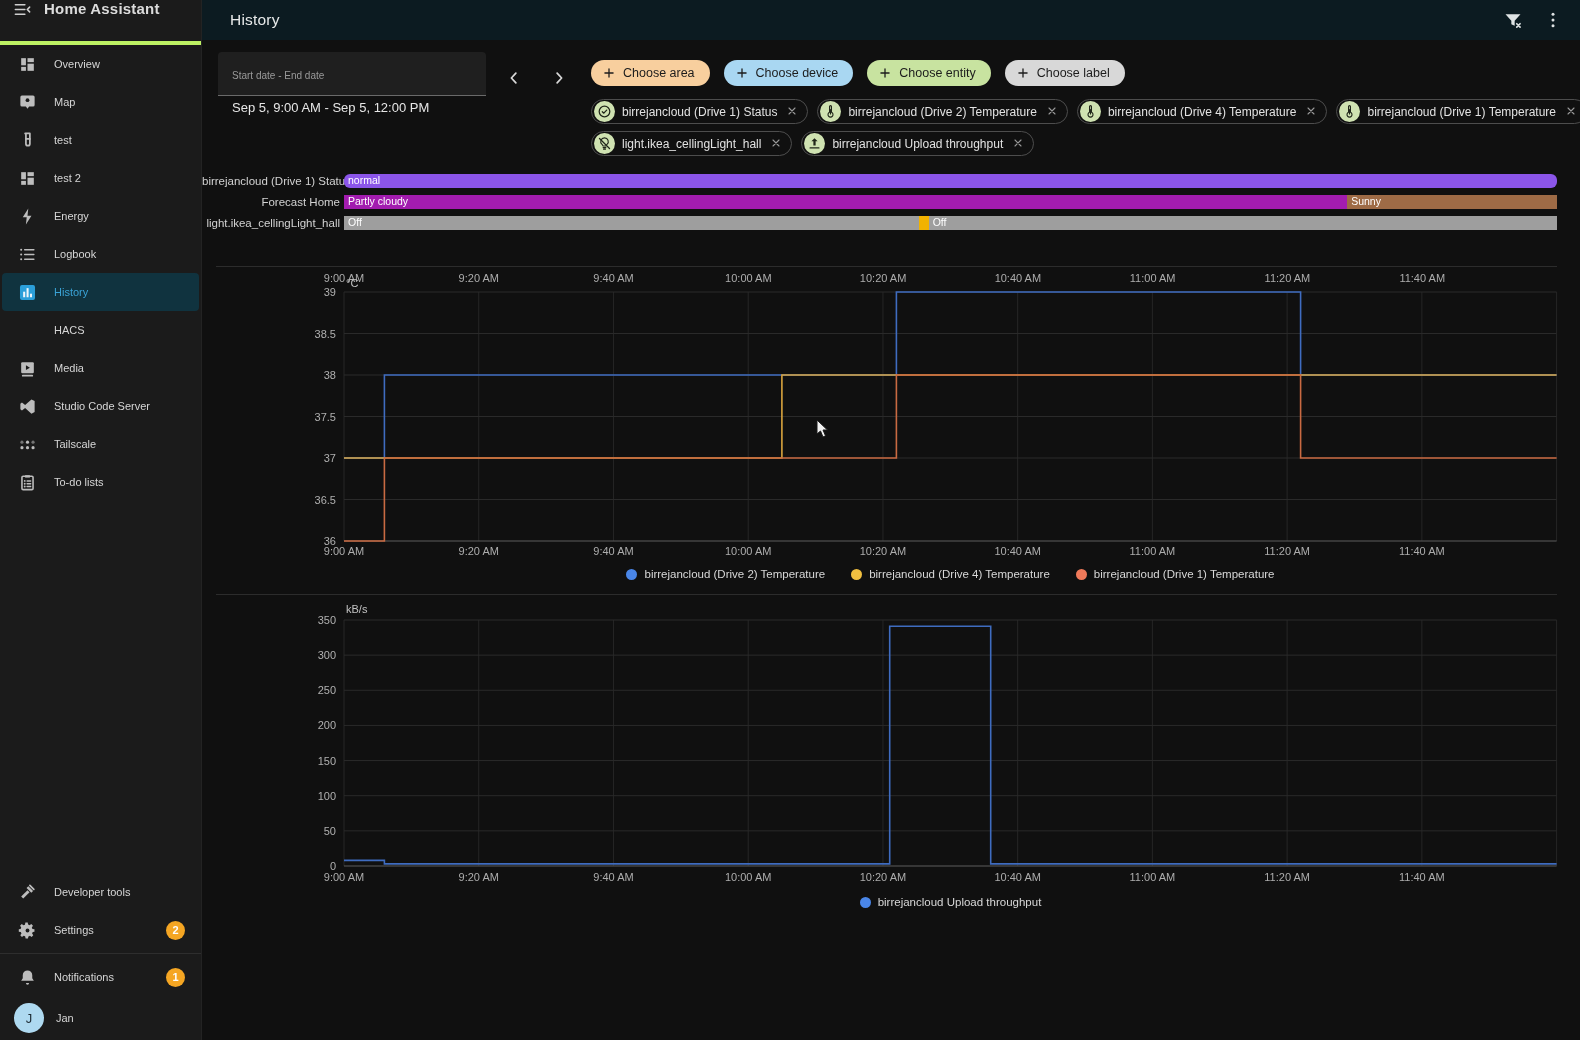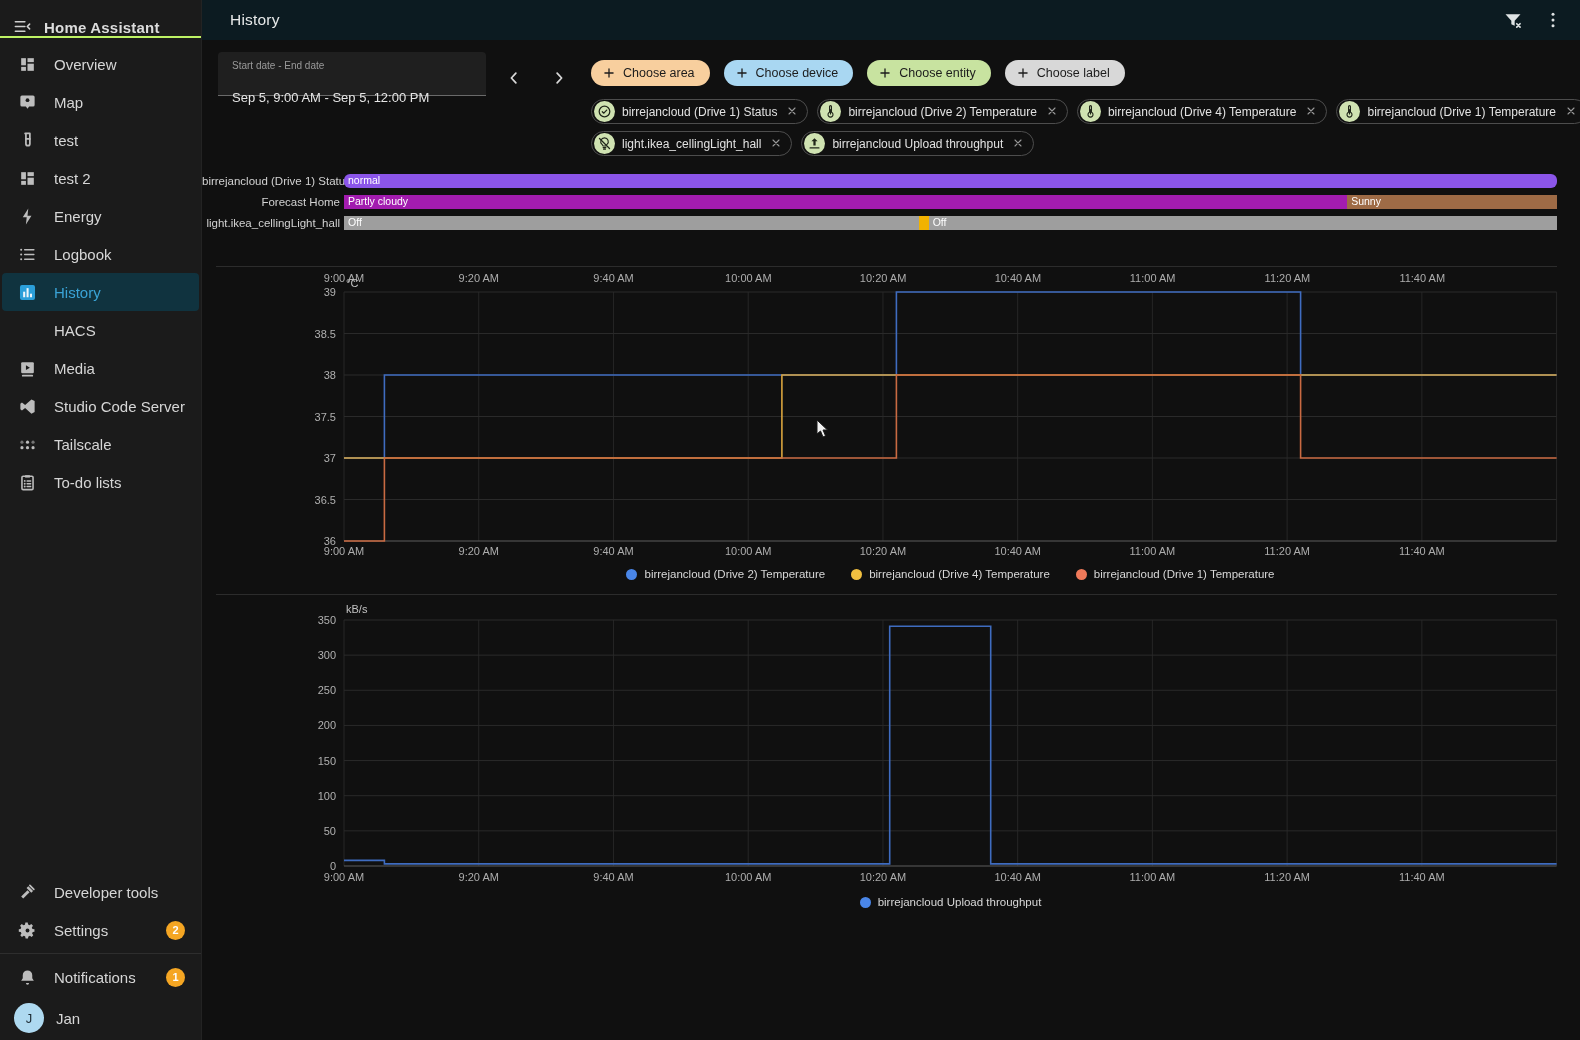--- a/index.html
+++ b/index.html
@@ -7,40 +7,40 @@
   .screen { position:absolute; inset:0; width:1580px; height:1040px; background:#101010; }
 
   
   .topbar { position:absolute; left:202px; top:0; right:0; height:40px; background:#0c1b21; display:flex; align-items:center; }
   .topbar-title { margin-left:28px; font-size:15.5px; color:#e8eaea; letter-spacing:.2px; }
   .topbar-actions { margin-left:auto; display:flex; align-items:center; gap:14px; margin-right:14px; }
   .icon-btn { width:26px; height:26px; display:flex; align-items:center; justify-content:center; color:#dfe3e4; cursor:pointer; }
 
   
   .sidebar { position:absolute; left:0; top:0; width:202px; height:1040px; background:#1b1b1b; border-right:1px solid #232323; }
-  .sb-header { height:38px; display:flex; align-items:flex-end; border-bottom:2px solid #bef264; }
+  .sb-header { height:45px; display:flex; align-items:flex-start; border-bottom:4px solid #bef264; }
   .sb-menu { width:44px; display:flex; justify-content:center; color:#cfcfcf; cursor:pointer; }
   .sb-title { font-size:15px; font-weight:700; color:#dcdcdc; letter-spacing:.2px; }
   .sb-list { position:absolute; left:0; top:45px; right:0; }
   .sb-item { height:38px; display:flex; align-items:center; padding-left:12px; cursor:pointer; border-radius:4px; margin:0 2px; }
   .sb-item .sb-icon { width:26px; display:flex; justify-content:center; color:#bdbdbd; }
-  .sb-item .sb-label { margin-left:14px; font-size:15px; font-weight:500; color:#d6d6d6; }
+  .sb-item .sb-label { margin-left:14px; font-size:11px; font-weight:500; color:#d6d6d6; }
   .sb-item.selected { background:#10333f; }
   .sb-item.selected .sb-label { color:#3aa3d6; }
   .sb-bottom { position:absolute; left:0; bottom:0; right:0; }
   .sb-badge { margin-left:auto; margin-right:14px; min-width:19px; height:19px; border-radius:10px; background:#f5a623; color:#fdfdfd; font-size:11px; font-weight:700; display:flex; align-items:center; justify-content:center; padding:0 5px; }
   .sb-divider { height:1px; background:#2e2e2e; margin:4px 0; }
   .sb-avatar { width:30px; height:30px; border-radius:50%; background:#aed9f0; color:#1d2b33; font-size:13px; font-weight:500; display:flex; align-items:center; justify-content:center; }
   .sb-item.profile { padding-left:12px; height:44px; }
   .sb-item.profile .sb-label { margin-left:12px; }
 
   
   .main { position:absolute; left:202px; top:40px; right:0; bottom:0; background:#101010; }
 
-  .date-card { position:absolute; left:16px; top:12px; width:268px; height:44px; background:#1f1f1f; border-radius:4px 4px 0 0; border-bottom:1px solid #6a6a6a; padding:8px 14px 0 14px; cursor:pointer; }
+  .date-card { position:absolute; left:16px; top:12px; width:268px; height:44px; background:#1f1f1f; border-radius:4px 4px 0 0; border-bottom:1px solid #6a6a6a; padding:18px 14px 0 14px; cursor:pointer; }
   .date-label { font-size:10px; color:#9a9a9a; }
   .date-value { font-size:13px; color:#e6e6e6; margin-top:19px; }
   .nav-arrow { position:absolute; top:24px; width:28px; height:28px; display:flex; align-items:center; justify-content:center; color:#d8d8d8; cursor:pointer; font-size:16px; }
 
   .chips-row { position:absolute; display:flex; gap:14px; align-items:center; }
   .filter-chip { height:26px; border-radius:13px; display:flex; align-items:center; gap:7px; padding:0 15px 0 11px; font-size:12.5px; font-weight:500; color:#1c1c1c; cursor:pointer; }
   .entity-chip { height:25px; border-radius:13px; border:1px solid #4d4d4d; display:flex; align-items:center; gap:7px; padding:0 9px 0 2px; cursor:pointer; background:transparent; }
   .chip-avatar { width:21px; height:21px; border-radius:50%; background:#cfe2b1; color:#20261a; display:flex; align-items:center; justify-content:center; flex:0 0 auto; }
   .entity-chip .chip-label { font-size:12px; color:#e2e2e2; white-space:nowrap; }
   .chip-close { color:#9a9a9a; font-size:13px; margin-left:2px; cursor:pointer; line-height:1; }

